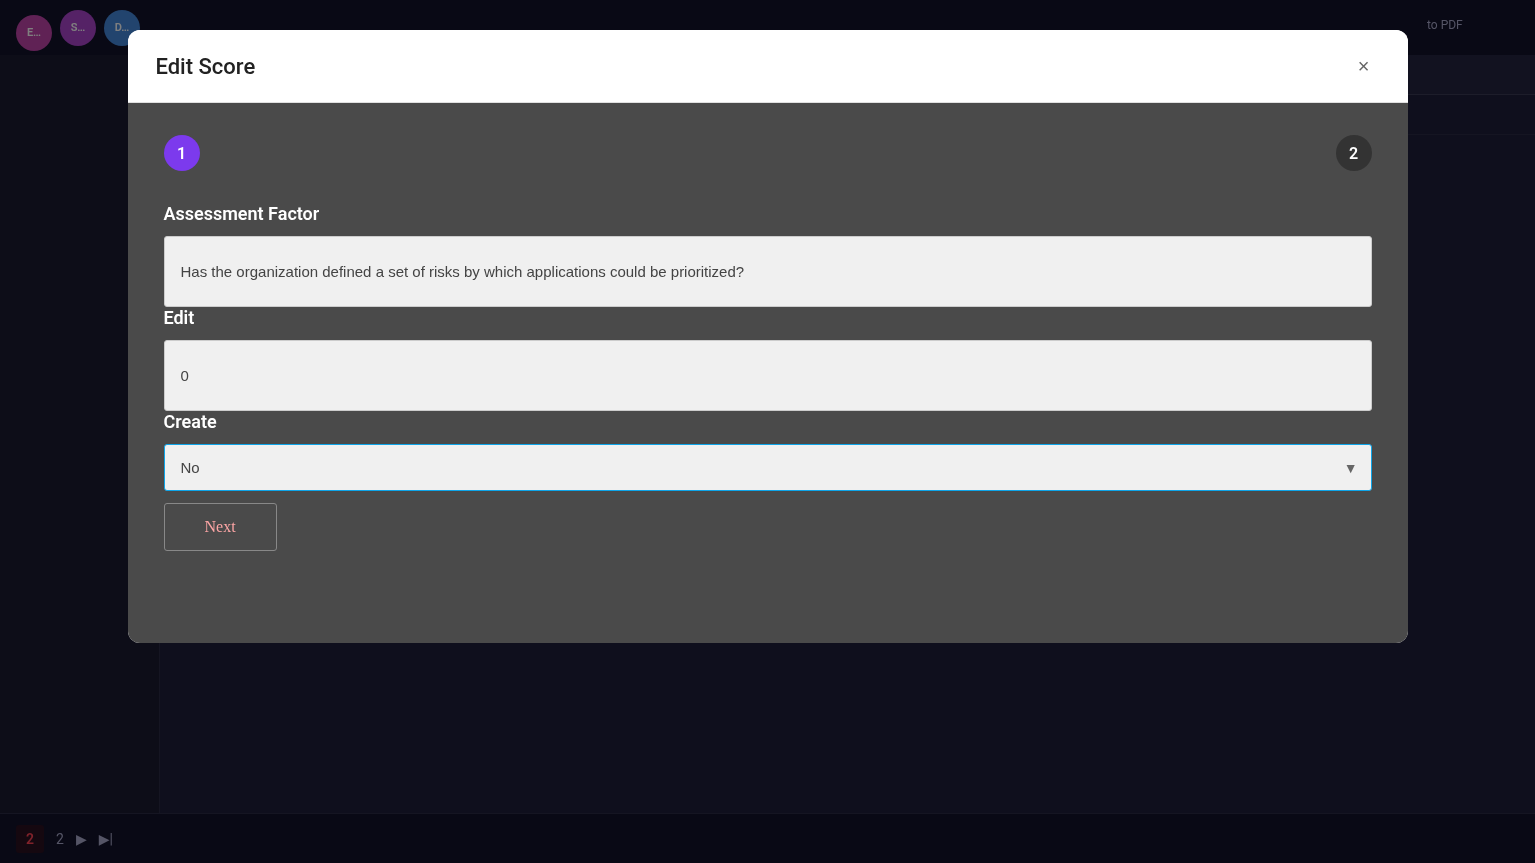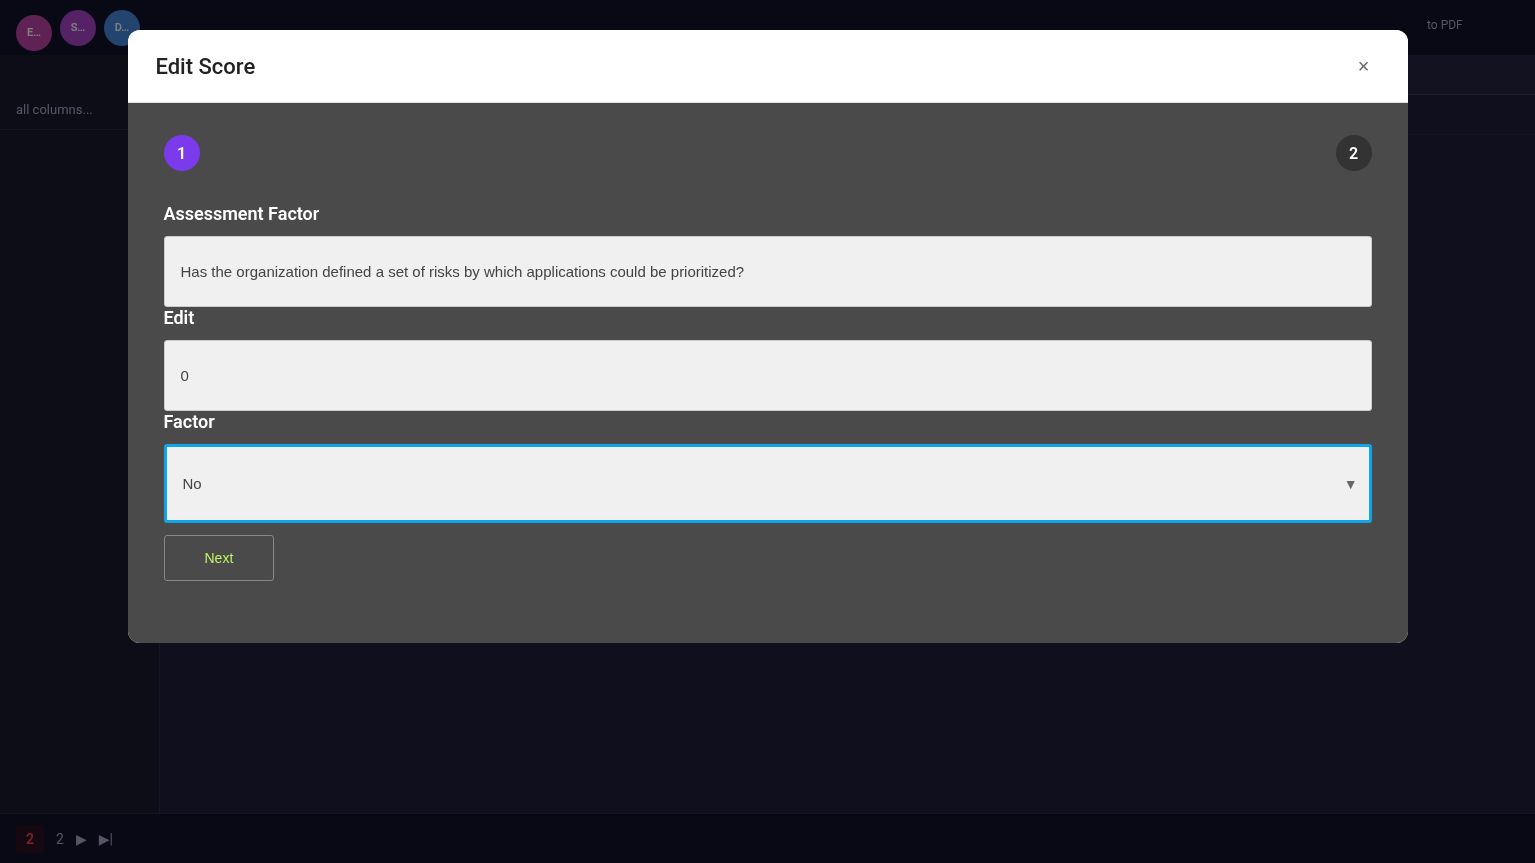--- a/index.html
+++ b/index.html
@@ -278,23 +278,23 @@
       background: #f0f0f0;
       border: 1px solid #cccccc;
       border-radius: 3px;
       font-size: 15px;
       color: #444444;
       outline: none;
     }
 
     .form-select {
       width: 100%;
-      padding: 28px 16px;
+      padding: 14px 16px;
       background: #f0f0f0;
-      border: 3px solid #0ea5e9;
+      border: 1px solid #0ea5e9;
       border-radius: 3px;
       font-size: 15px;
       color: #444444;
       appearance: none;
       -webkit-appearance: none;
       outline: none;
       cursor: pointer;
     }
 
     .select-wrapper {
@@ -310,42 +310,42 @@
       pointer-events: none;
       font-size: 14px;
     }
 
     
     .next-btn {
       padding: 14px 40px;
       background: transparent;
       border: 1px solid #888888;
       border-radius: 3px;
-      color: #bef264;
-      font-size: 14px;
+      color: #fca5a5;
+      font-size: 16px;
       cursor: pointer;
       margin-top: 12px;
+      font-family: Liberation Serif, serif;
     }
   </style>
 </head>
 <body>
 
 <div class="app-background">
 
   <div class="top-bar">
     <div class="avatar" style="background:#c044aa; top: 5px; position:relative;">E…</div>
     <div class="avatar" style="background:#aa44cc;">S…</div>
     <div class="avatar" style="background:#4488dd;">D…</div>
   </div>
 
   <div class="left-panel">
     <div class="left-panel-close">
       <span style="color:#aaaacc; font-size:16px;">×</span>
     </div>
-    <div class="left-panel-header">all columns...</div>
   </div>
 
   <div class="table-area">
     <div class="table-header-row">
       <div class="cell-check"></div>
       <div class="col-id">ID</div>
       <div class="col-create">Create and Prom</div>
     </div>
     <div class="table-row">
       <div class="cell-check"></div>
@@ -388,21 +388,21 @@
       </div>
 
       
       <div class="form-section">
         <label class="form-label">Edit</label>
         <input type="text" class="form-input" value="0" style="">
       </div>
 
       
       <div class="form-section">
-        <label class="form-label">Factor</label>
+        <label class="form-label">Create</label>
         <div class="select-wrapper">
           <select class="form-select">
             <option>No</option>
             <option>Yes</option>
             <option>N/A</option>
           </select>
           <span class="select-arrow">▼</span>
         </div>
       </div>
 

